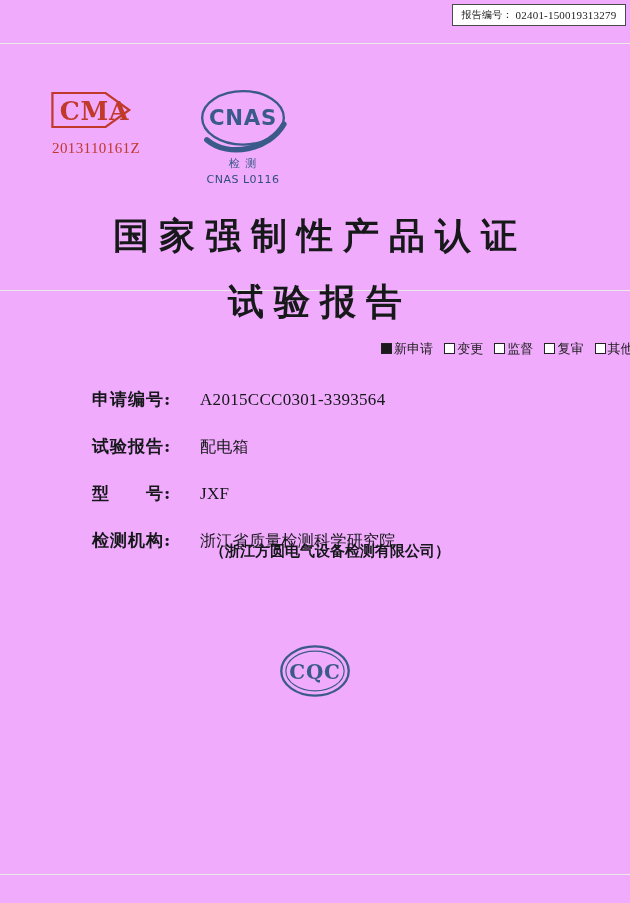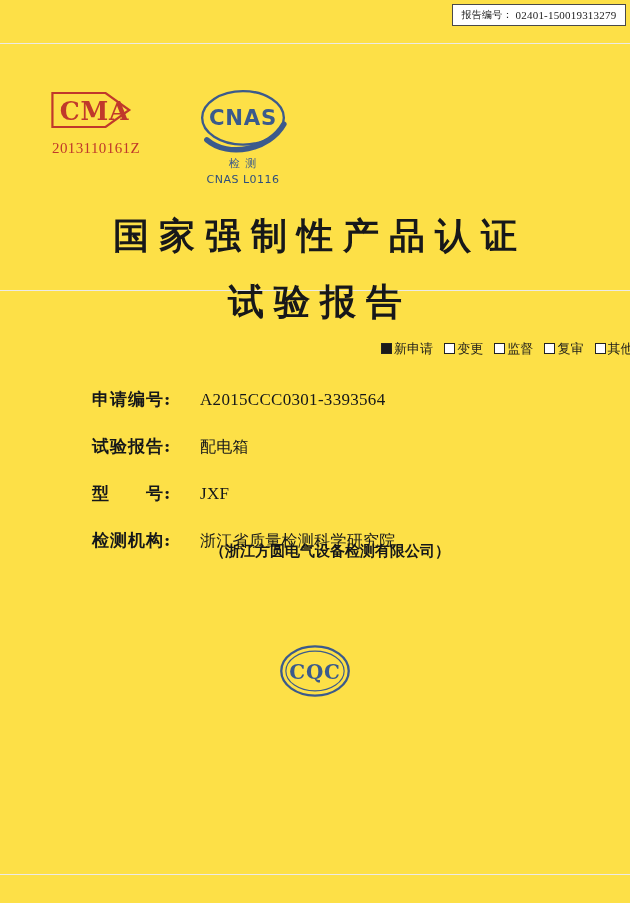--- a/index.html
+++ b/index.html
@@ -11,21 +11,21 @@
     width: 630px;
     height: 903px;
     font-family: "Liberation Serif", serif;
     color: #1a1a1a;
     position: relative;
     overflow: hidden;
   }
   .page {
     position: absolute;
     inset: 0;
-    background: #fde047;
+    background: #f0abfc;
   }
 
   
   .report-no-box {
     position: absolute;
     top: 4px;
     left: 452px;
     width: 172px;
     height: 20px;
     border: 1px solid #4a4a4a;

